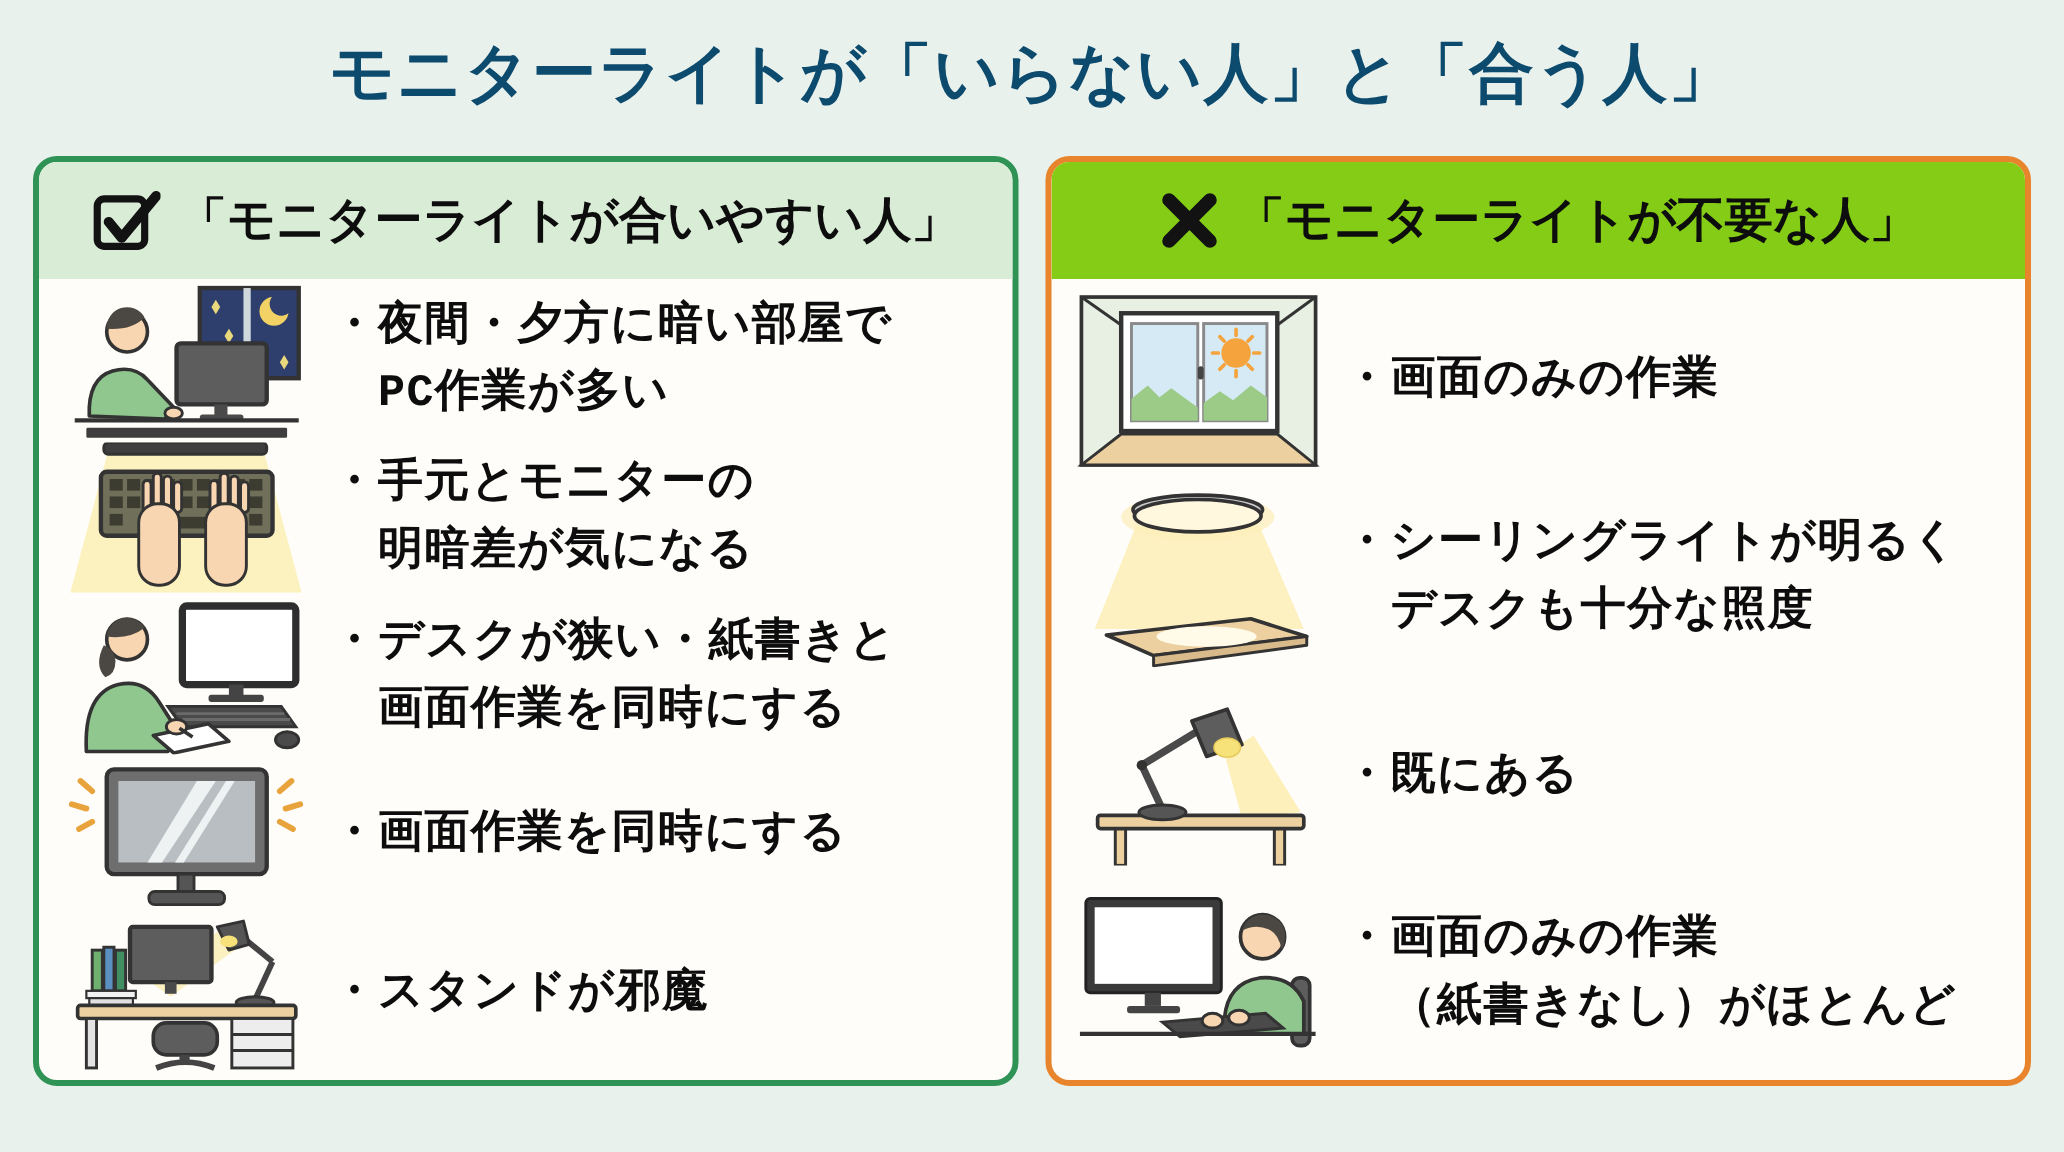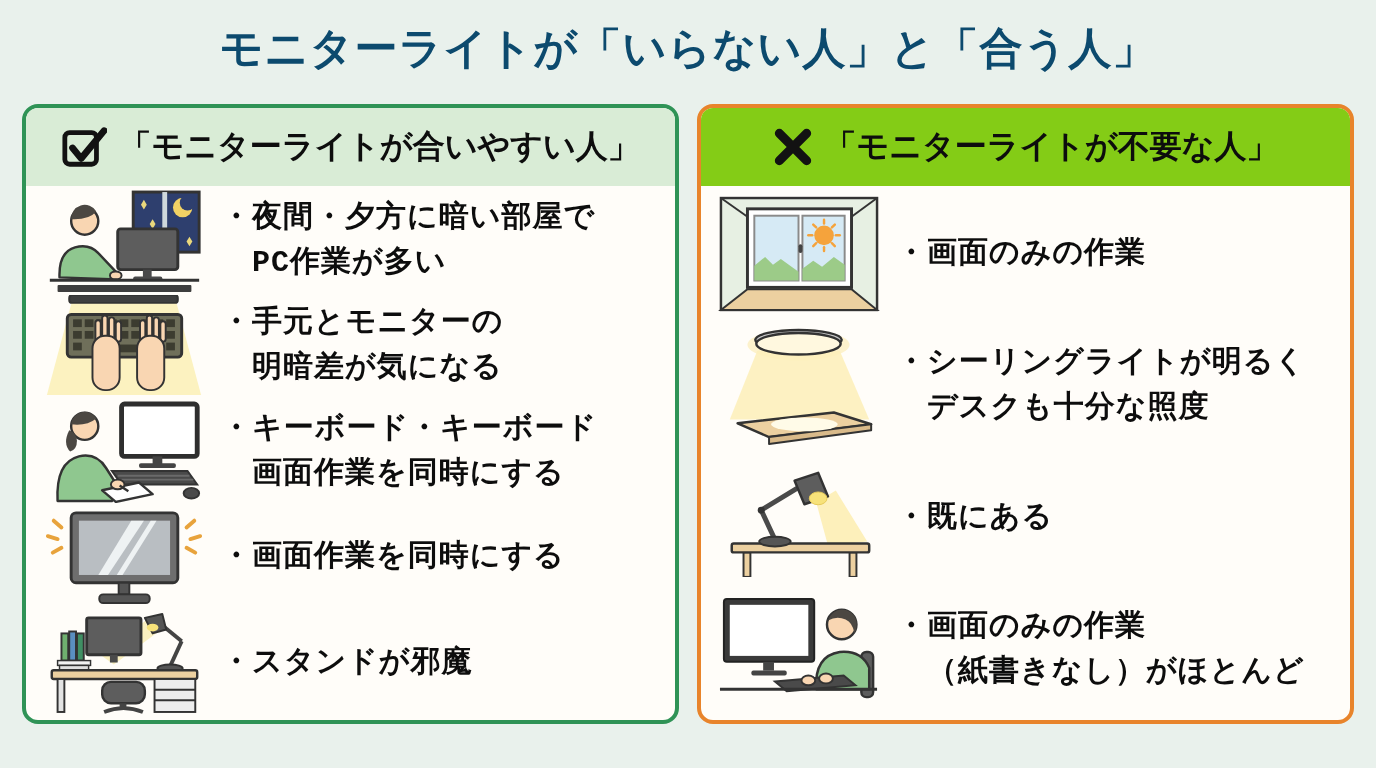--- a/index.html
+++ b/index.html
@@ -167,21 +167,21 @@
             <path d="M28 24 a14 14 0 0 1 26 -6 q-10 8 -26 6z" fill="#4b4742"></path>
             <path d="M26 30 q-7 14 1 22 q7 -2 7 -11 q0 -8 -8 -11z" fill="#4b4742"></path>
             <polygon points="60,92 98,84 112,96 74,104" fill="#ffffff" stroke="#333" stroke-width="2.5" stroke-linejoin="round"></polygon>
             <ellipse cx="76" cy="86" rx="7" ry="5" fill="#f9d6b2" stroke="#333" stroke-width="2"></ellipse>
             <line x1="78" y1="87" x2="87" y2="93" stroke="#333" stroke-width="2.5"></line>
           </svg>
         </span>
         <div class="item-text">
           <span class="bullet">・</span>
           <div class="lines">
-            <div>キーボード・キーボード</div>
+            <div>デスクが狭い・紙書きと</div>
             <div>画面作業を同時にする</div>
           </div>
         </div>
       </div>
 
       <div class="row">
         <span class="illus">
           <svg width="160" height="102" viewBox="0 0 165 105">
             <g stroke="#e8a33c" stroke-width="4" stroke-linecap="round">
               <line x1="10" y1="14" x2="18" y2="21"></line>

